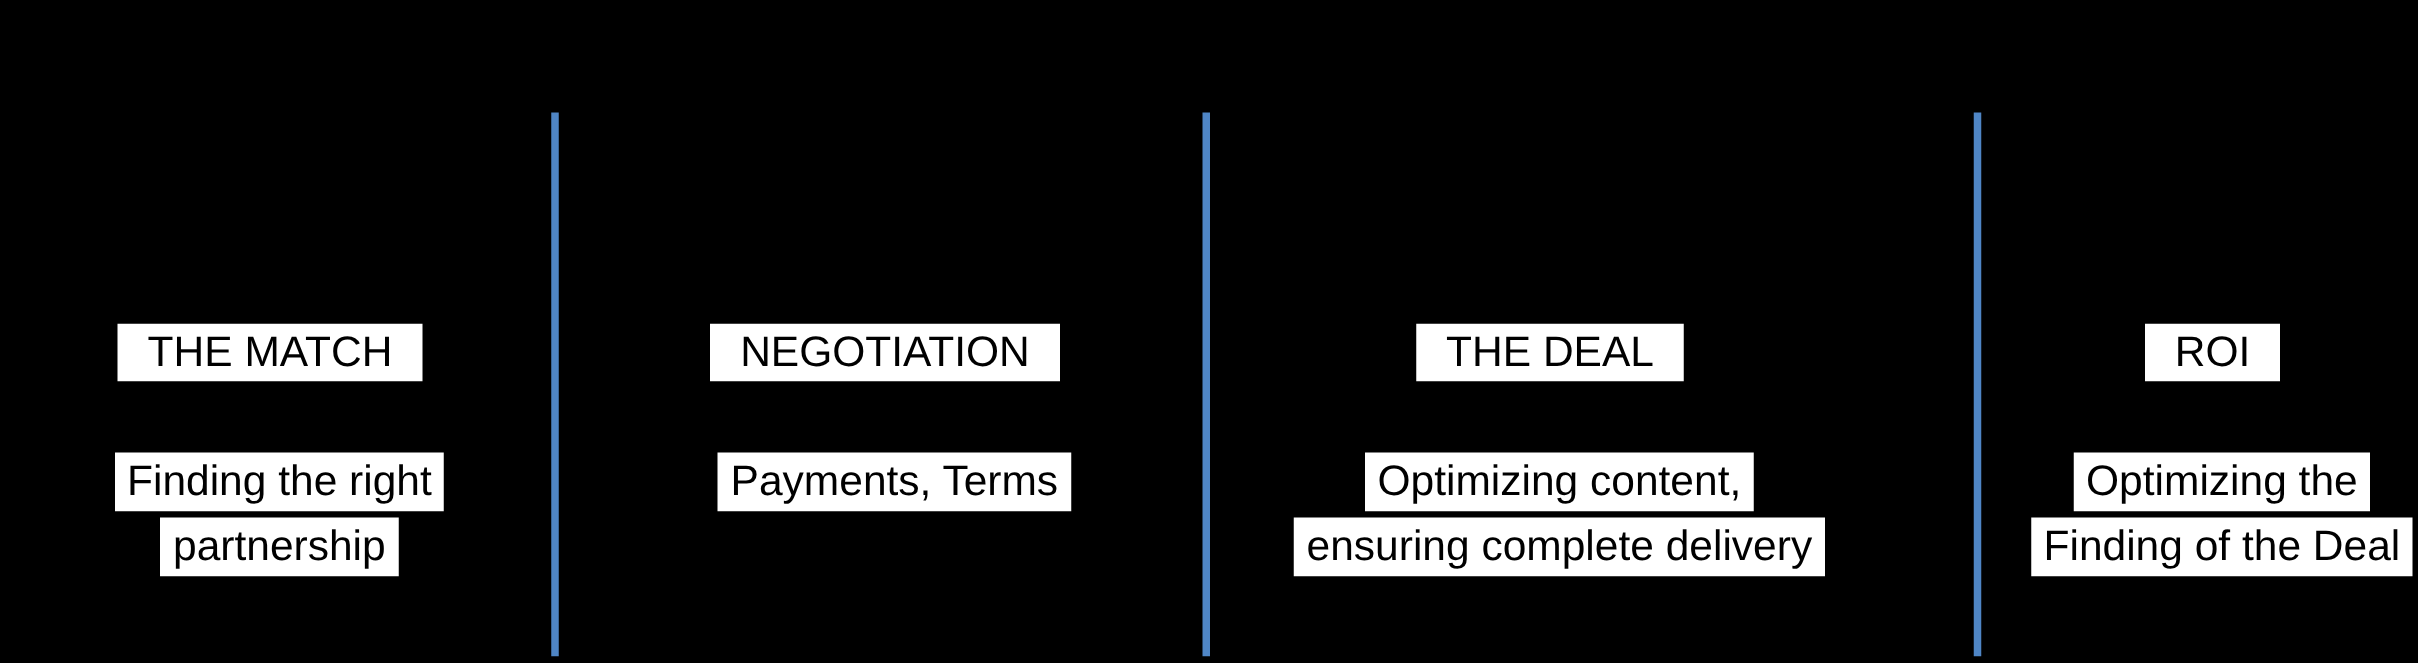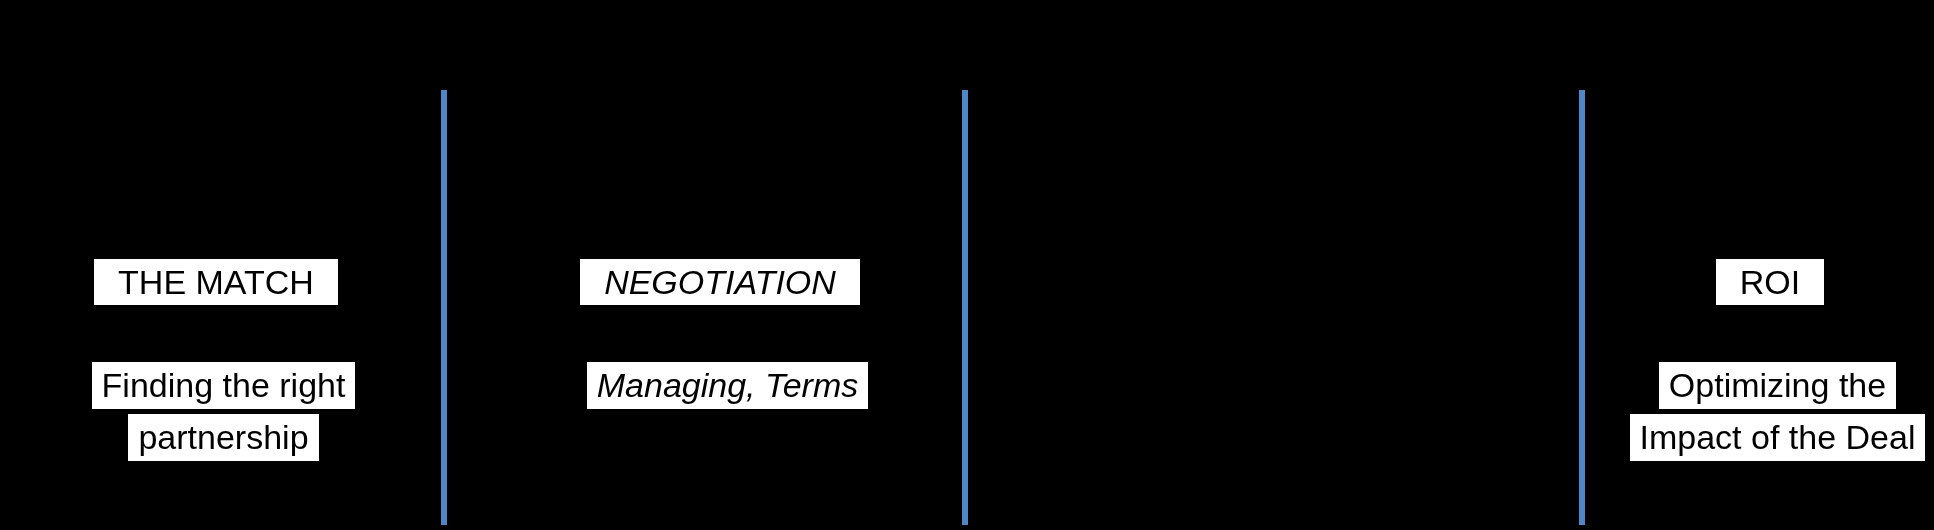--- a/index.html
+++ b/index.html
@@ -26,21 +26,21 @@
   .divider.d2 { left: 962px; }
   .divider.d3 { left: 1579px; }
 
   .phase {
     position: absolute;
     top: 0;
     width: 520px;
     height: 530px;
   }
   .phase.p1 { left: -44px; }
-  .phase.p2 { left: 460px; font-style: italic; }
+  .phase.p2 { left: 448px; }
   .phase.p3 { left: 980px; }
   .phase.p4 { left: 1510px; }
 
   .phase-title {
     position: absolute;
     top: 259px;
     left: 0;
     width: 100%;
     text-align: center;
     font-size: 34px;
@@ -86,32 +86,41 @@
     </div>
   </div>
 
   <div class="divider d1"></div>
 
   <div class="phase p2">
     <div class="phase-title">
       <span class="hl">NEGOTIATION</span>
     </div>
     <div class="phase-desc">
-      <div class="line"><span class="hl">Managing, Terms</span></div>
+      <div class="line"><span class="hl">Payments, Terms</span></div>
     </div>
   </div>
 
   <div class="divider d2"></div>
 
+  <div class="phase p3">
+    <div class="phase-title">
+      <span class="hl">THE DEAL</span>
+    </div>
+    <div class="phase-desc">
+      <div class="line"><span class="hl">Optimizing content,</span></div>
+      <div class="line"><span class="hl">ensuring complete delivery</span></div>
+    </div>
+  </div>
 
   <div class="divider d3"></div>
 
   <div class="phase p4">
     <div class="phase-title">
       <span class="hl">ROI</span>
     </div>
     <div class="phase-desc">
       <div class="line"><span class="hl">Optimizing the</span></div>
-      <div class="line"><span class="hl">Impact of the Deal</span></div>
+      <div class="line"><span class="hl">Finding of the Deal</span></div>
     </div>
   </div>
 
 </div>
 
 </body></html>

